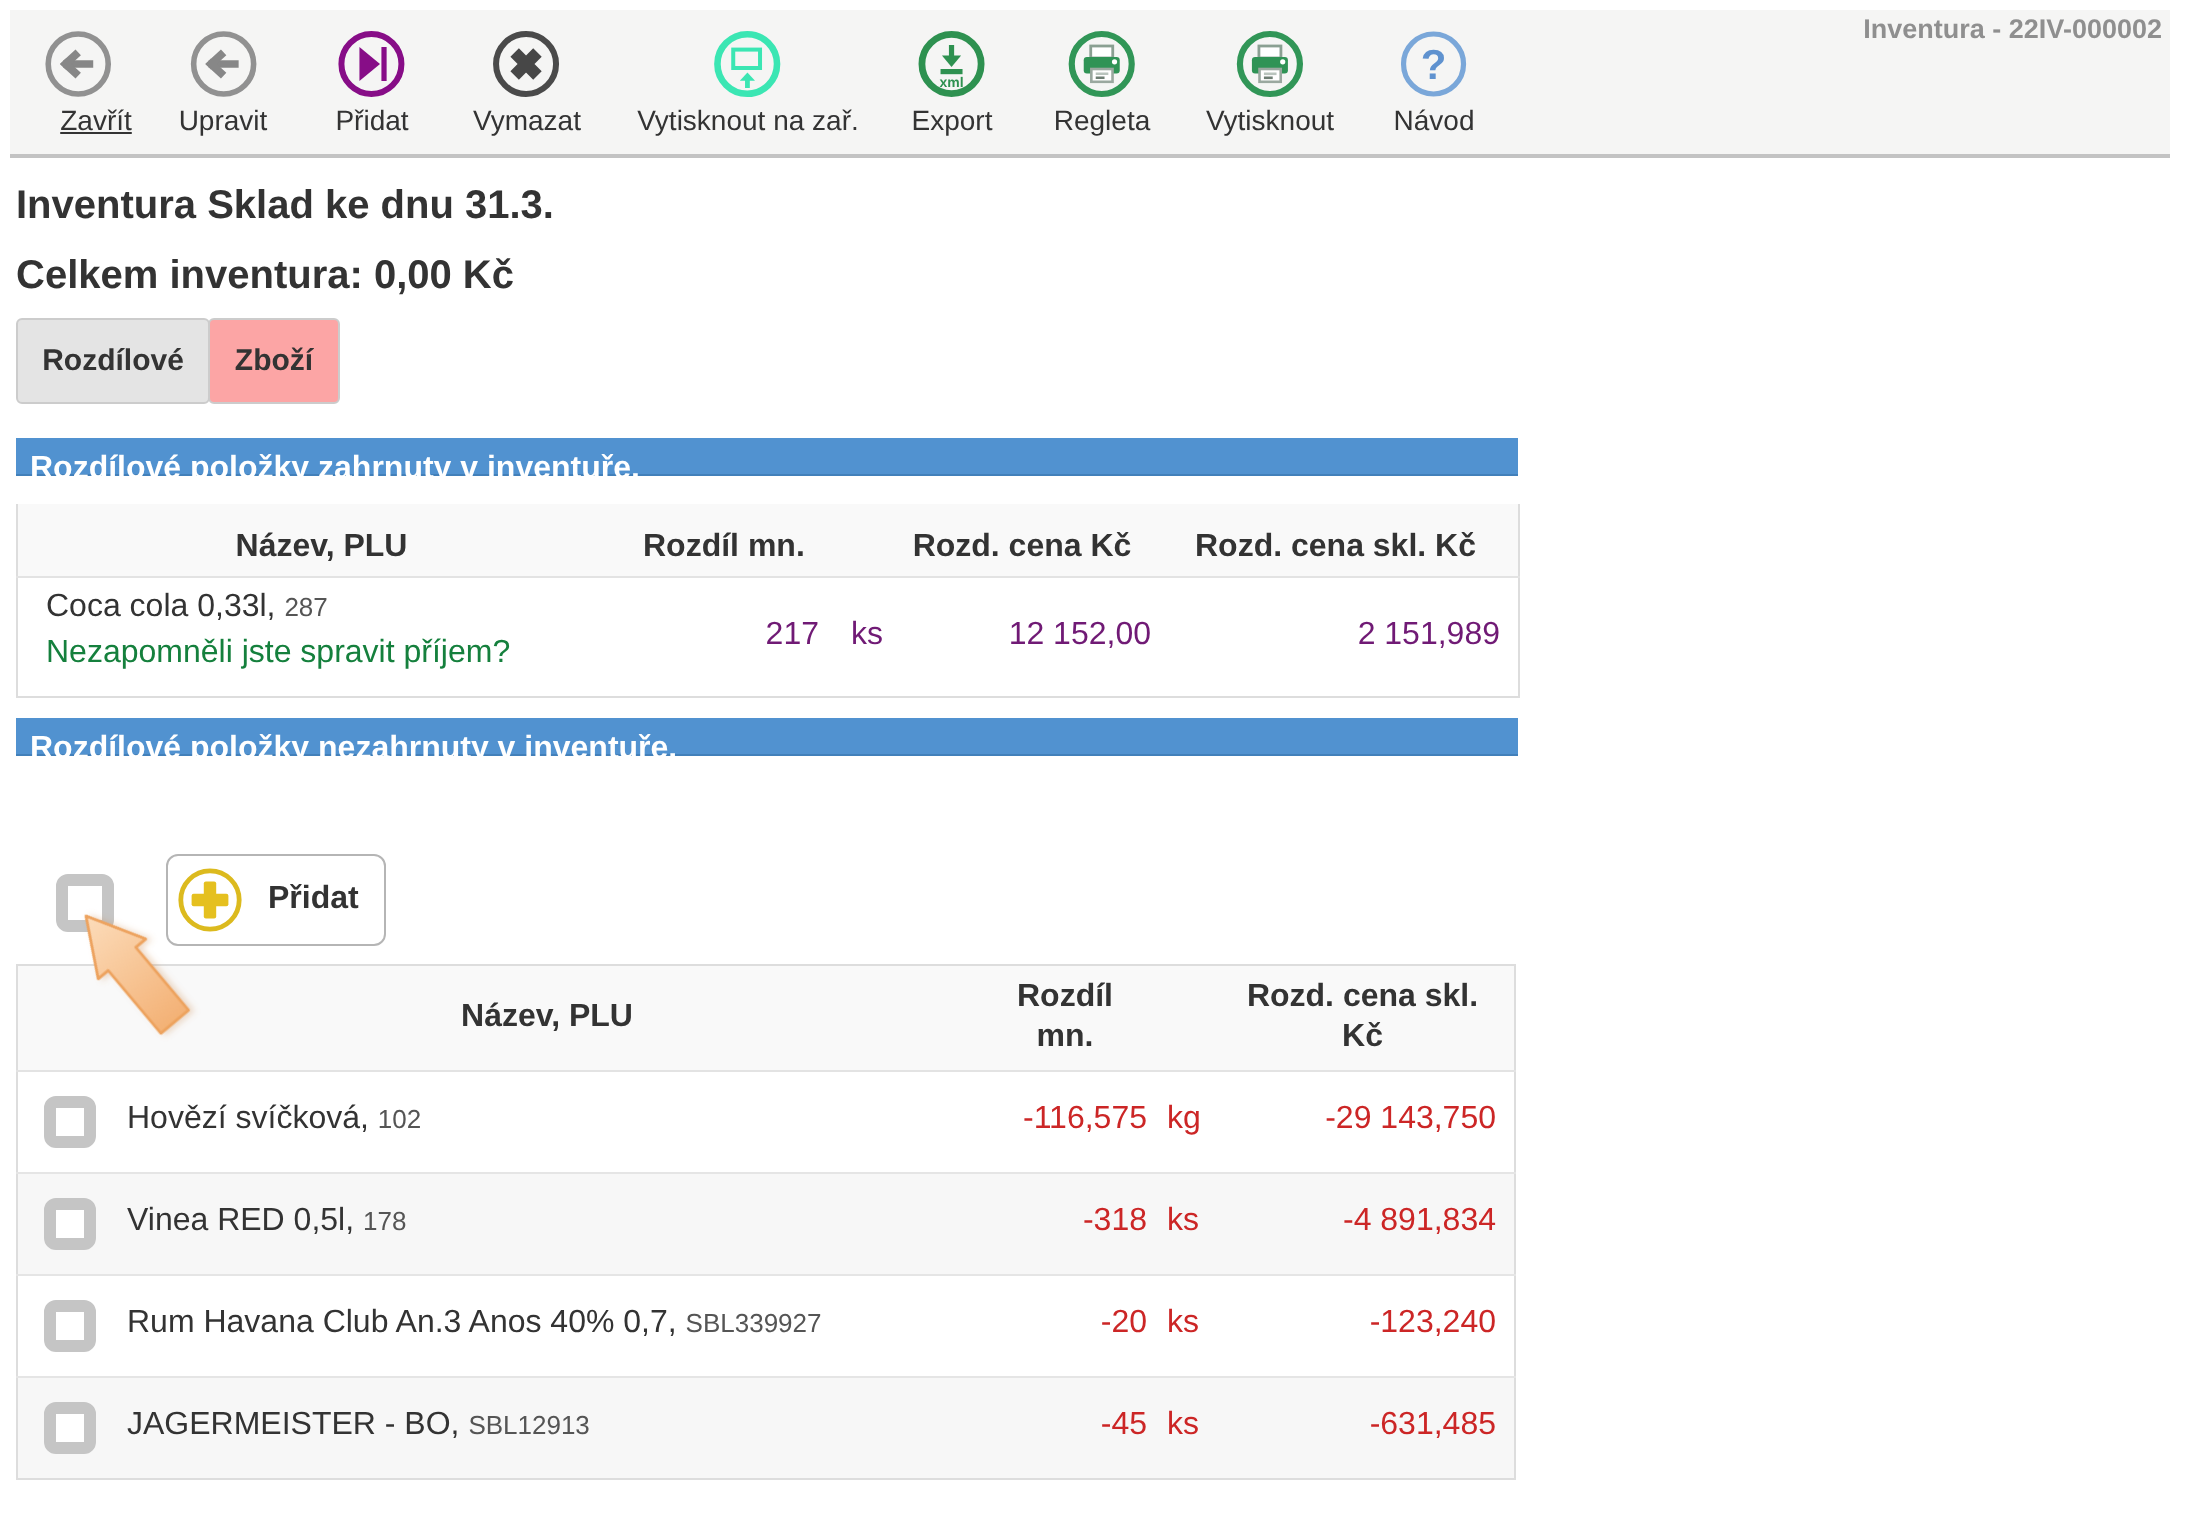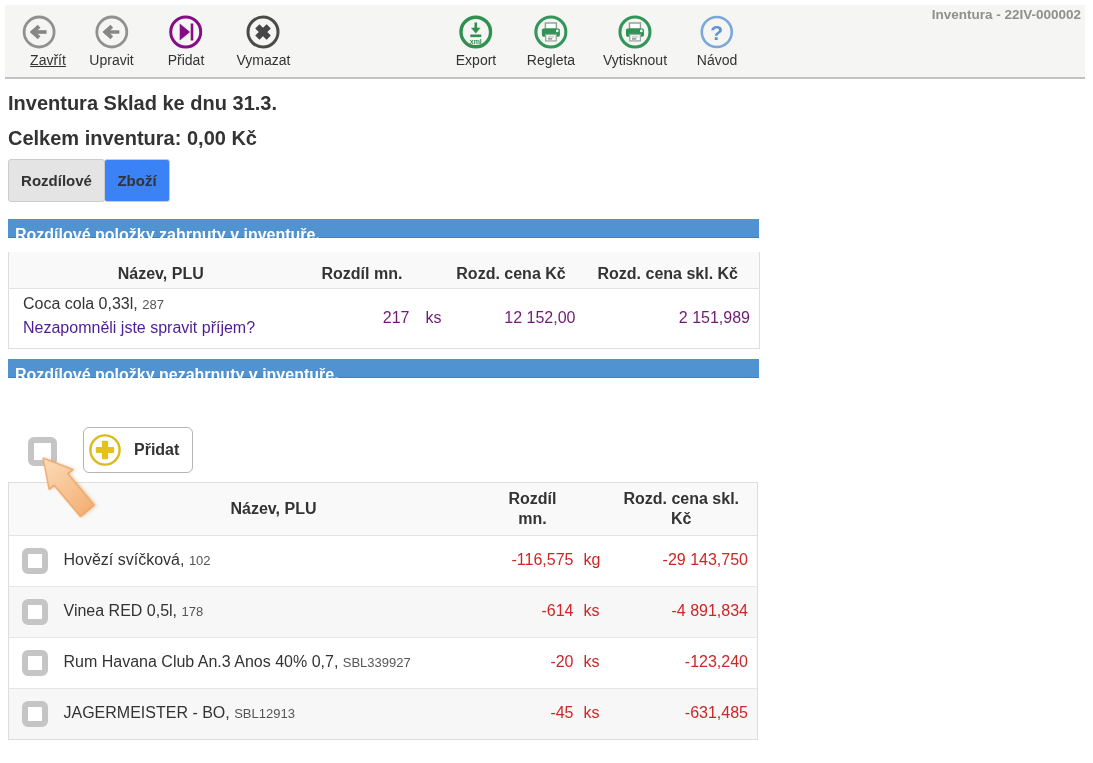--- a/index.html
+++ b/index.html
@@ -6,37 +6,37 @@
 body { margin:0; width:1093px; height:763px; font-family:"Liberation Sans",sans-serif; background:#fff; position:relative; overflow:hidden; }
 .toolbar { position:absolute; left:5px; top:5px; width:1080px; height:74px; background:#f5f5f4; border-bottom:2px solid #c3c3c3; }
 .tb { position:absolute; top:10px; transform:translateX(-50%); text-align:center; }
 .tb svg { display:block; margin:0 auto; }
 .tb .lbl { margin-top:4px; font-size:14px; color:#333; line-height:15px; white-space:nowrap; }
 .tb .lbl.u { text-decoration:underline;margin-left:18px; }
 .docref { position:absolute; top:7px; right:12px; font-size:13.5px; font-weight:bold; color:#8f8f8f; z-index:5; }
 h1.t1 { position:absolute; left:8px; top:92px; margin:0; font-size:20px; font-weight:bold; color:#333; }
 h1.t2 { position:absolute; left:8px; top:127px; margin:0; font-size:20px; font-weight:bold; color:#333; }
 .tabs { position:absolute; left:8px; top:159px; display:flex; }
-.tab { height:43px; line-height:41px; font-size:15px; font-weight:bold; color:#333; text-align:center; border:1px solid #ccc; background:#3b82f6; border-radius:3px; }
+.tab { height:43px; line-height:41px; font-size:15px; font-weight:bold; color:#333; text-align:center; border:1px solid #ccc; background:#fca5a5; border-radius:3px; }
 .tab.active { background:#e4e4e4; }
 .tab1 { width:97px; }
 .tab2 { width:66px; margin-left:-1px; }
 .bluebar { position:absolute; left:8px; width:751px; height:19px; line-height:31px; background:#5192d0; color:#fff; font-size:16px; font-weight:bold; padding-left:7px; border-bottom:1.5px solid #4280ba; }
 #bar1 { top:219px; }
 #bar2 { top:359px; }
 table { border-collapse:collapse; table-layout:fixed; font-family:"Liberation Sans",sans-serif; }
 #table1 { position:absolute; left:8px; top:252px; width:751px; border:1px solid #ddd; border-top:none; }
 #table1 th { height:36px; font-size:16px; font-weight:bold; color:#333; text-align:center; border-bottom:1px solid #e3e3e3; background:#f9f9f9; vertical-align:bottom; padding-bottom:4px; line-height:20px; }
 #table1 th.c1h { padding-right:9px; }
 #table1 th.c2h { padding-right:16px; white-space:nowrap; }
 #table1 th.c4h { text-align:center; padding-right:20px; }
 #table1 th.c5h { text-align:center; padding-right:16px; }
 #table1 td { height:60px; vertical-align:middle; font-size:16px; color:#333; padding-bottom:2px; }
 .small { font-size:13px; color:#555; }
-#table1 td .link { color:#4c1d95; }
+#table1 td .link { color:#15803d; }
 #table1 td.green, #table1 td.green span { color:#701a75; }
 #table2 td.red { color:#cc2626; }
 .link { color:#4a70c4; }
 .green { color:#1e7c35; }
 .red { color:#cc2626; }
 #table1 .c2, #table2 .c3 { text-align:right; }
 #table1 .c4 { text-align:right; padding-right:16px; }
 #table1 .c5 { text-align:right; padding-right:9px; }
 #table1 td.c1 { padding-left:14px; vertical-align:top; padding-top:3px; padding-bottom:0; line-height:23px; }
 #table1 td.c2 { padding-right:8px; }
@@ -90,20 +90,29 @@
       </svg>
     <div class="lbl">Přidat</div>
   </div>
   <div class="tb" style="left:258.5px">
     <svg width="34" height="34" viewBox="0 0 34 34">
         <circle cx="17" cy="17" r="15" fill="none" stroke="#4a4a4a" stroke-width="3"></circle>
         <path d="M11.3 11.3 L22.7 22.7 M22.7 11.3 L11.3 22.7" stroke="#474747" stroke-width="6"></path>
       </svg>
     <div class="lbl">Vymazat</div>
   </div>
+  <div class="tb" style="left:369px">
+    <svg width="34" height="34" viewBox="0 0 34 34">
+        <circle cx="17" cy="17" r="14.9" fill="none" stroke="#3be6b3" stroke-width="3.3"></circle>
+        <rect x="10" y="9.8" width="13.4" height="9.2" fill="none" stroke="#3be6b3" stroke-width="2"></rect>
+        <path d="M17.1 29 V25" stroke="#3be6b3" stroke-width="2.4"></path>
+        <path d="M17.1 21.3 L13.3 25.4 H20.9 Z" fill="#3be6b3"></path>
+      </svg>
+    <div class="lbl">Vytisknout na zař.</div>
+  </div>
   <div class="tb" style="left:471px">
     <svg width="34" height="34" viewBox="0 0 34 34">
         <circle cx="17" cy="17" r="14.8" fill="none" stroke="#2e9150" stroke-width="3.4"></circle>
         <path d="M17 7.5 V13" stroke="#2e9150" stroke-width="2.6"></path>
         <path d="M17 18.5 L12.2 12.8 H21.8 Z" fill="#2e9150"></path>
         <rect x="11.5" y="19.5" width="11" height="2.6" fill="#2e9150"></rect>
         <text x="17" y="28.5" font-size="7" font-weight="bold" fill="#2e9150" text-anchor="middle" font-family="Liberation Sans">xml</text>
       </svg>
     <div class="lbl">Export</div>
   </div>
@@ -210,21 +219,21 @@
         <td class="c2">Hovězí svíčková, <span class="small">102</span></td>
         <td class="c3 red">-116,575</td>
         <td class="c4 red">kg</td>
         <td class="c5 red">-29 143,750</td>
       </tr>
   <tr class="g">
         <td class="c1">
           <div class="chk"></div>
         </td>
         <td class="c2">Vinea RED 0,5l, <span class="small">178</span></td>
-        <td class="c3 red">-614</td>
+        <td class="c3 red">-318</td>
         <td class="c4 red">ks</td>
         <td class="c5 red">-4 891,834</td>
       </tr>
   <tr>
         <td class="c1">
           <div class="chk"></div>
         </td>
         <td class="c2">Rum Havana Club An.3 Anos 40% 0,7, <span class="small">SBL339927</span></td>
         <td class="c3 red">-20</td>
         <td class="c4 red">ks</td>

